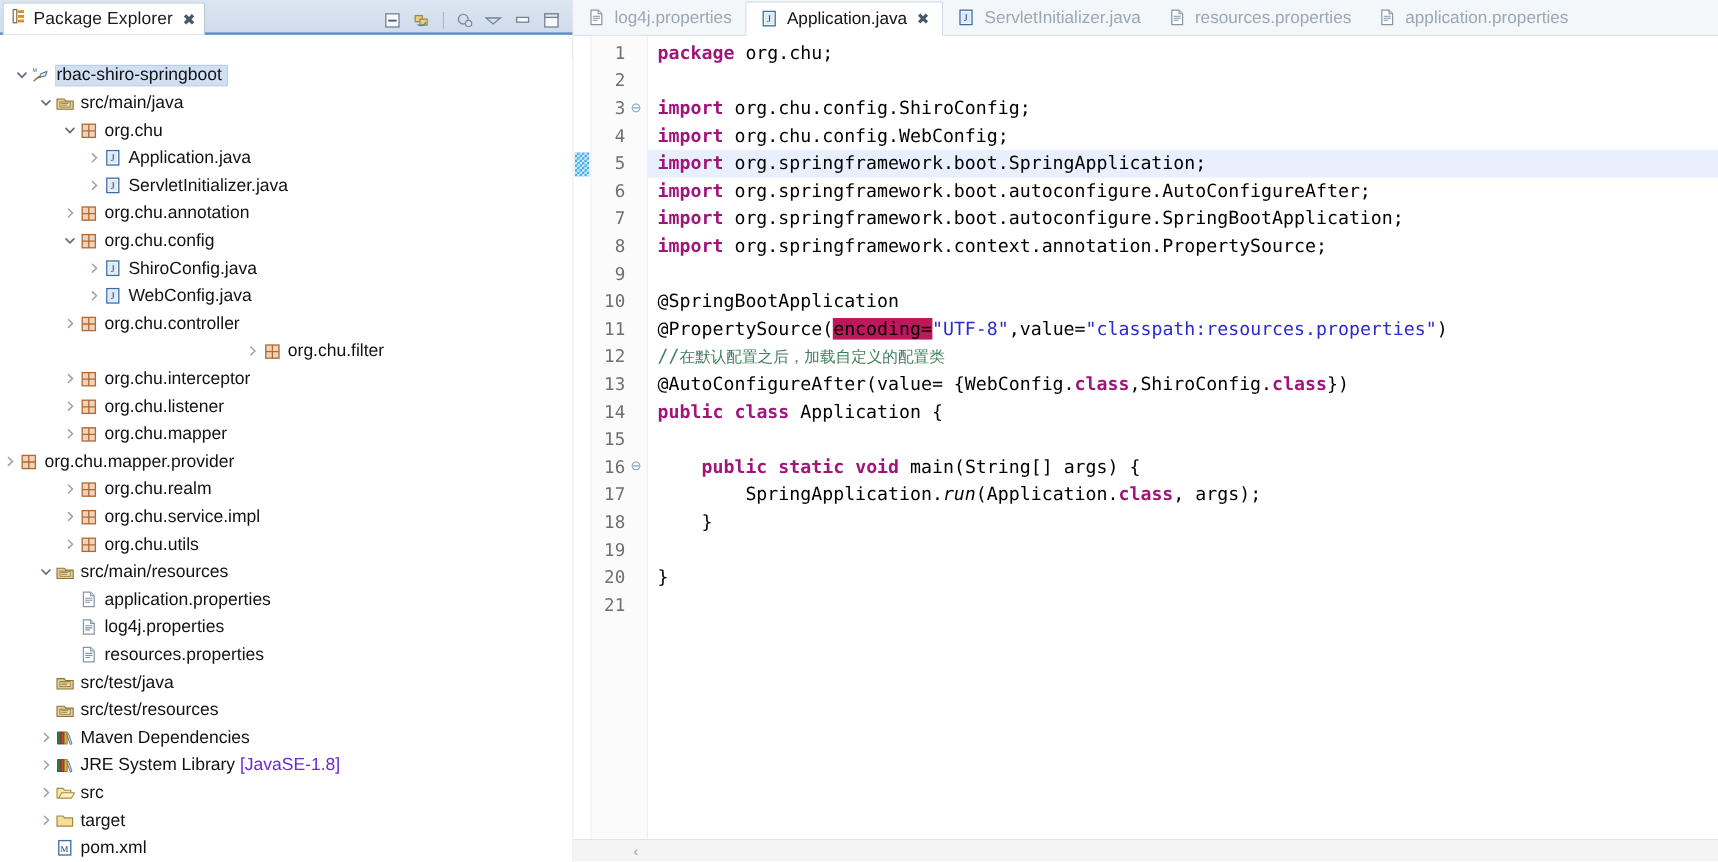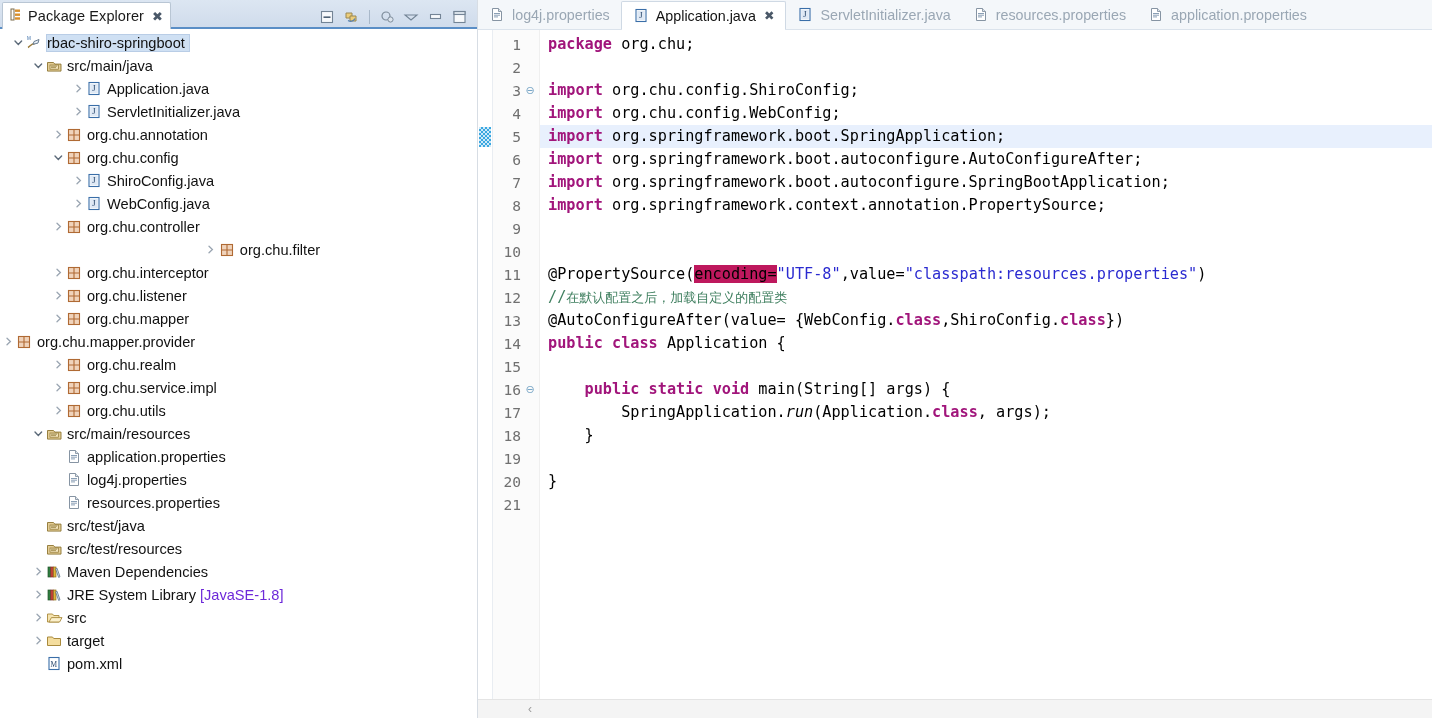--- a/index.html
+++ b/index.html
@@ -43,21 +43,21 @@
   .pe-close{color:#4a5868;font-size:13px;line-height:1;margin-left:3px;}
   .pe-toolbar{
     margin-left:auto;display:flex;align-items:center;gap:7px;
     padding:0 9px 4px 0;
   }
   .tb-ico{width:17px;height:16px;display:block;opacity:.82;}
   .tb-sep{width:1px;height:14px;background:#9aabbd;opacity:.75;margin:0 2px;}
 
   .tree{
     flex:1;overflow:hidden;position:relative;
-    padding-top:2px;background:#fff;
+    padding-top:2px;background:#fff;margin-top:20px;
   }
   .row{
     height:23px;display:flex;align-items:center;
     white-space:nowrap;font-size:14.6px;color:#111;
     position:relative;
   }
   .row .arrow{
     width:16px;min-width:16px;height:16px;display:inline-flex;
     align-items:center;justify-content:center;color:#7a7a7a;
     font-size:10px;
@@ -228,20 +228,32 @@
               <path d="M2 4l3.3 3.4L8.6 4" stroke="#5d6b7a" stroke-width="1.4" fill="none" stroke-linecap="round"></path>
             </svg>
           </span>
           <span class="ico"><svg width="17" height="16" viewBox="0 0 17 16">
               <path d="M1.5 4.5h6l1.3 1.6H15v7H1.5z" fill="#e3cd96" stroke="#8d7430" stroke-width=".9"></path>
               <rect x="4" y="7" width="8.5" height="4.2" fill="#f2e3bb" stroke="#8d7430" stroke-width=".7"></rect>
               <path d="M5 8.2h6M5 9.6h5" stroke="#8d7430" stroke-width=".7"></path>
             </svg></span>
           <span class="lbl">src/main/java</span>
         </div>
+        <div class="row" style="padding-left: 50px;">
+          <span class="arrow">
+            <svg width="11" height="11" viewBox="0 0 11 11">
+              <path d="M2 4l3.3 3.4L8.6 4" stroke="#5d6b7a" stroke-width="1.4" fill="none" stroke-linecap="round"></path>
+            </svg>
+          </span>
+          <span class="ico"><svg width="17" height="16" viewBox="0 0 17 16">
+              <rect x="2.5" y="2.5" width="11" height="11" fill="#f0d3bb" stroke="#b06a34" stroke-width="1.1"></rect>
+              <path d="M2.5 8h11M8 2.5v11" stroke="#b06a34" stroke-width="1.1"></path>
+            </svg></span>
+          <span class="lbl">org.chu</span>
+        </div>
         <div class="row" style="padding-left: 70px;">
           <span class="arrow">
             <svg width="11" height="11" viewBox="0 0 11 11">
               <path d="M4 2.2l3.4 3.3L4 8.8" stroke="#9aa5b1" stroke-width="1.3" fill="none" stroke-linecap="round"></path>
             </svg>
           </span>
           <span class="ico"><svg width="17" height="16" viewBox="0 0 17 16">
               <rect x="3" y="1.5" width="10" height="12" fill="#ffffff" stroke="#3a6ea8" stroke-width="1.1"></rect>
               <rect x="4.2" y="2.8" width="7.6" height="9.4" fill="#dfe9f5"></rect>
               <text x="6.2" y="10.4" font-size="8.4" fill="#1f3f66" font-family="serif">J</text>
@@ -628,20 +640,21 @@
           <div class="curline" style="top: 95px;"></div>
           <div class="cl" style="top: 3px; left: 8px;"><span class="k">package</span> org.chu;</div>
           <div class="cl" style="top: 26px; left: 8px;">&nbsp;</div>
           <div class="cl" style="top: 49px; left: 8px;"><span class="k">import</span> org.chu.config.ShiroConfig;</div>
           <div class="cl" style="top: 72px; left: 8px;"><span class="k">import</span> org.chu.config.WebConfig;</div>
           <div class="cl" style="top: 95px; left: 8px;"><span class="k">import</span> org.springframework.boot.SpringApplication;</div>
           <div class="cl" style="top: 118px; left: 8px;"><span class="k">import</span> org.springframework.boot.autoconfigure.AutoConfigureAfter;</div>
           <div class="cl" style="top: 141px; left: 8px;"><span class="k">import</span> org.springframework.boot.autoconfigure.SpringBootApplication;</div>
           <div class="cl" style="top: 164px; left: 8px;"><span class="k">import</span> org.springframework.context.annotation.PropertySource;</div>
           <div class="cl" style="top: 187px; left: 8px;">&nbsp;</div>
+          <div class="cl" style="top: 210px; left: 8px;">@SpringBootApplication</div>
           <div class="cl" style="top: 233px; left: 8px;">@PropertySource(<span class="occ">encoding=</span><span class="s">"UTF-8"</span>,value=<span class="s">"classpath:resources.properties"</span>)</div>
           <div class="cl" style="top: 256px; left: 8px;"><span class="c">//</span><span class="c cjk">在默认配置之后，加载自定义的配置类</span></div>
           <div class="cl" style="top: 279px; left: 8px;">@AutoConfigureAfter(value= {WebConfig.<span class="k">class</span>,ShiroConfig.<span class="k">class</span>})</div>
           <div class="cl" style="top: 302px; left: 8px;"><span class="k">public</span> <span class="k">class</span> Application {</div>
           <div class="cl" style="top: 325px; left: 8px;">&nbsp;</div>
           <div class="cl" style="top: 348px; left: 8px;">    <span class="k">public</span> <span class="k">static</span> <span class="k">void</span> main(String[] args) {</div>
           <div class="cl" style="top: 371px; left: 8px;">        SpringApplication.<span class="it">run</span>(Application.<span class="k">class</span>, args);</div>
           <div class="cl" style="top: 394px; left: 8px;">    }</div>
           <div class="cl" style="top: 417px; left: 8px;">&nbsp;</div>
           <div class="cl" style="top: 440px; left: 8px;">}</div>

